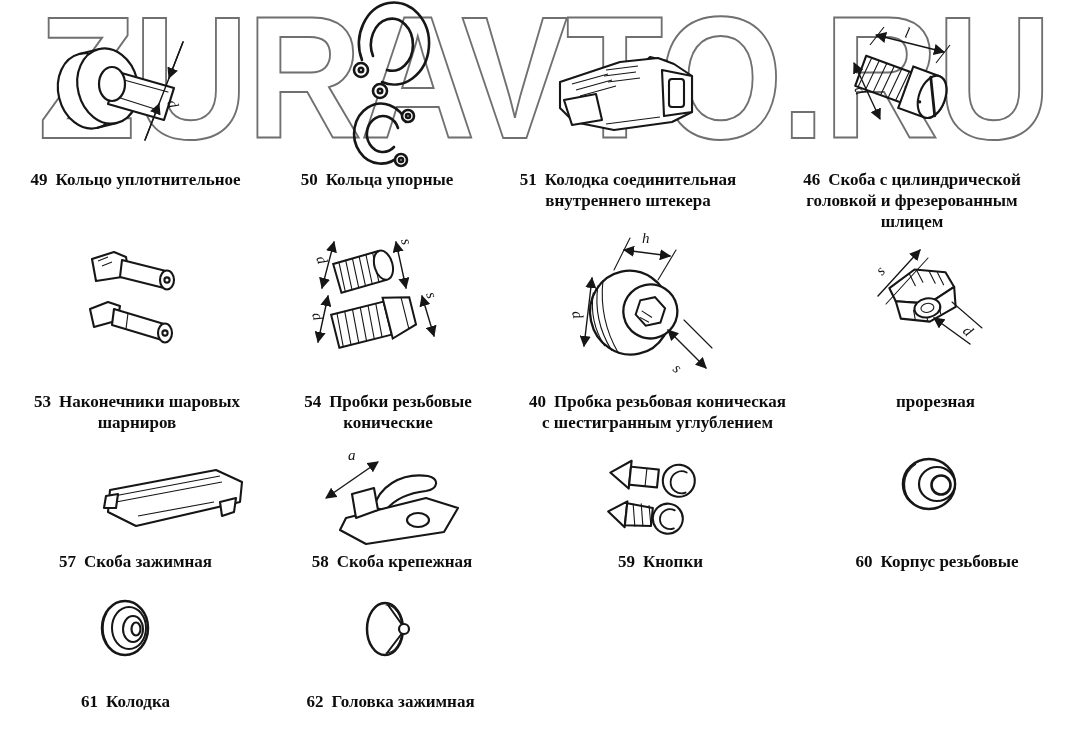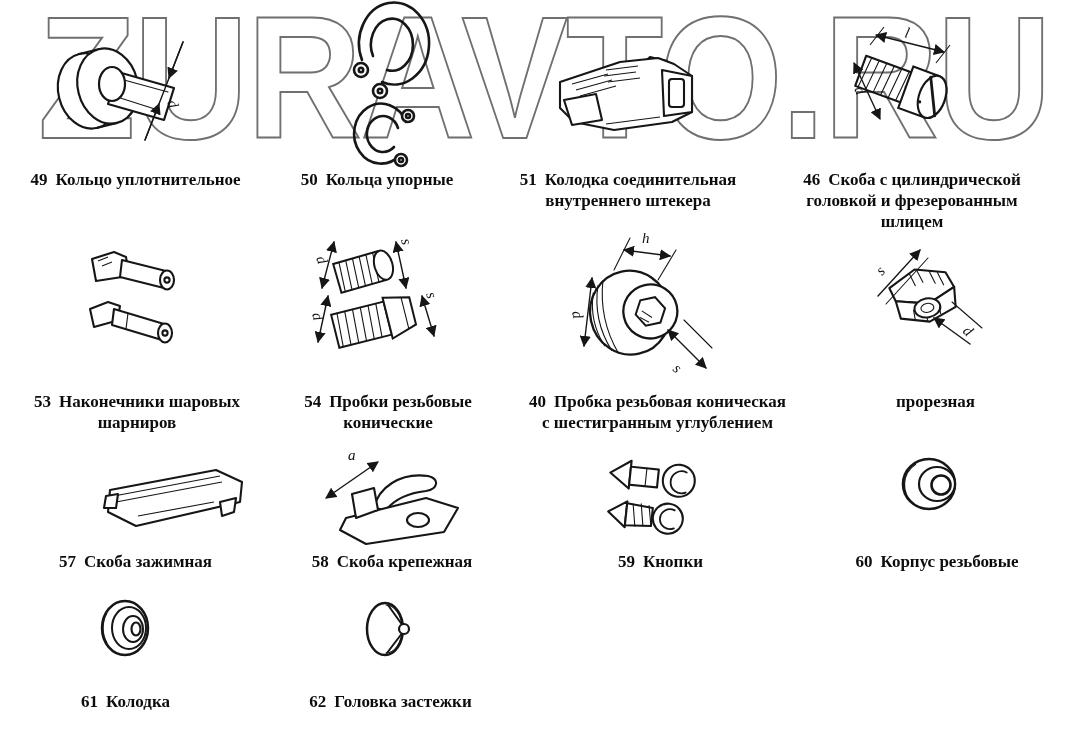--- a/index.html
+++ b/index.html
@@ -306,17 +306,17 @@
   <div class="item">
     <svg class="draw" style="left:362px;top:596px" width="55" height="66" viewBox="0 0 55 66">
       <g stroke="#161616" fill="#fff" stroke-linecap="round">
         <ellipse cx="23" cy="33" rx="18" ry="26" stroke-width="2.5"></ellipse>
         <path class="xl" fill="none" d="M24 9 A16 24 0 0 1 24 57"></path>
         <path d="M26 9 L41 30 M25 57 L41 36" fill="none" stroke-width="2"></path>
         <circle cx="42" cy="33" r="5" stroke-width="2.2"></circle>
       </g>
     </svg>
     <div class="cap" style="left:288px;top:691px;width:205px">
-      <div><span class="num">62</span><span>Головка застежки</span></div>
+      <div><span class="num">62</span><span>Головка зажимная</span></div>
     </div>
   </div>
 
 </div>
 
 </body></html>

